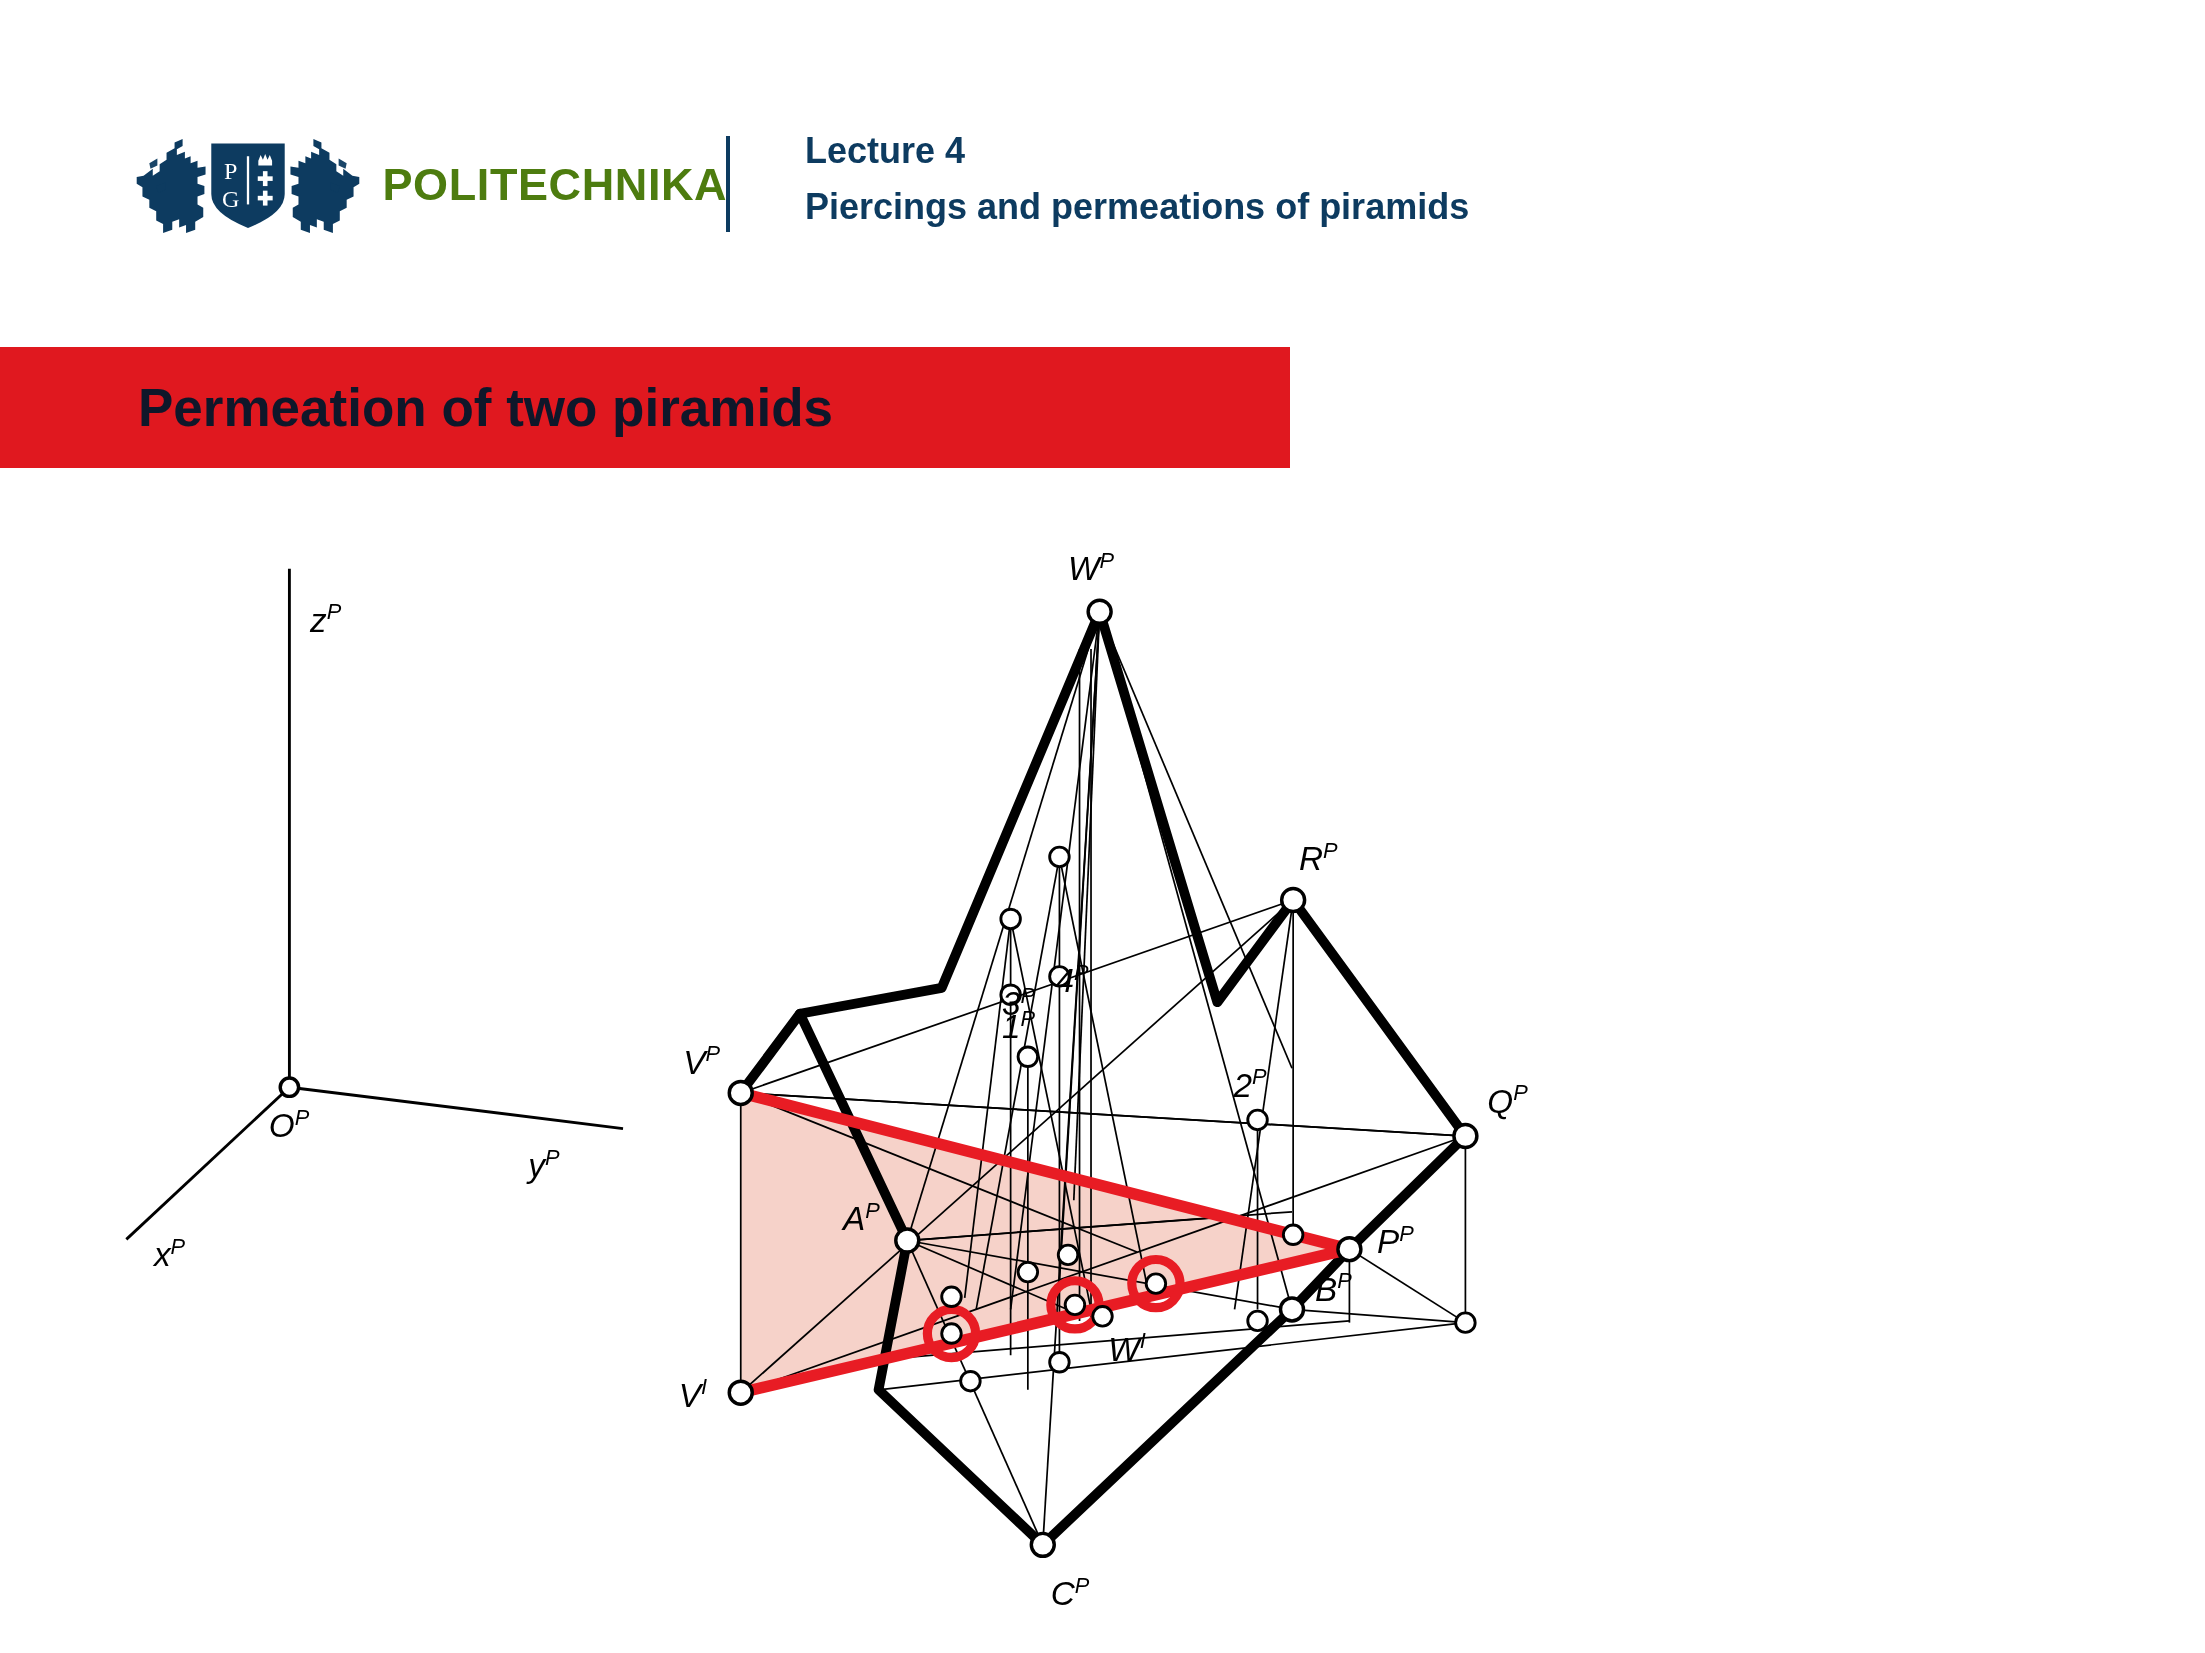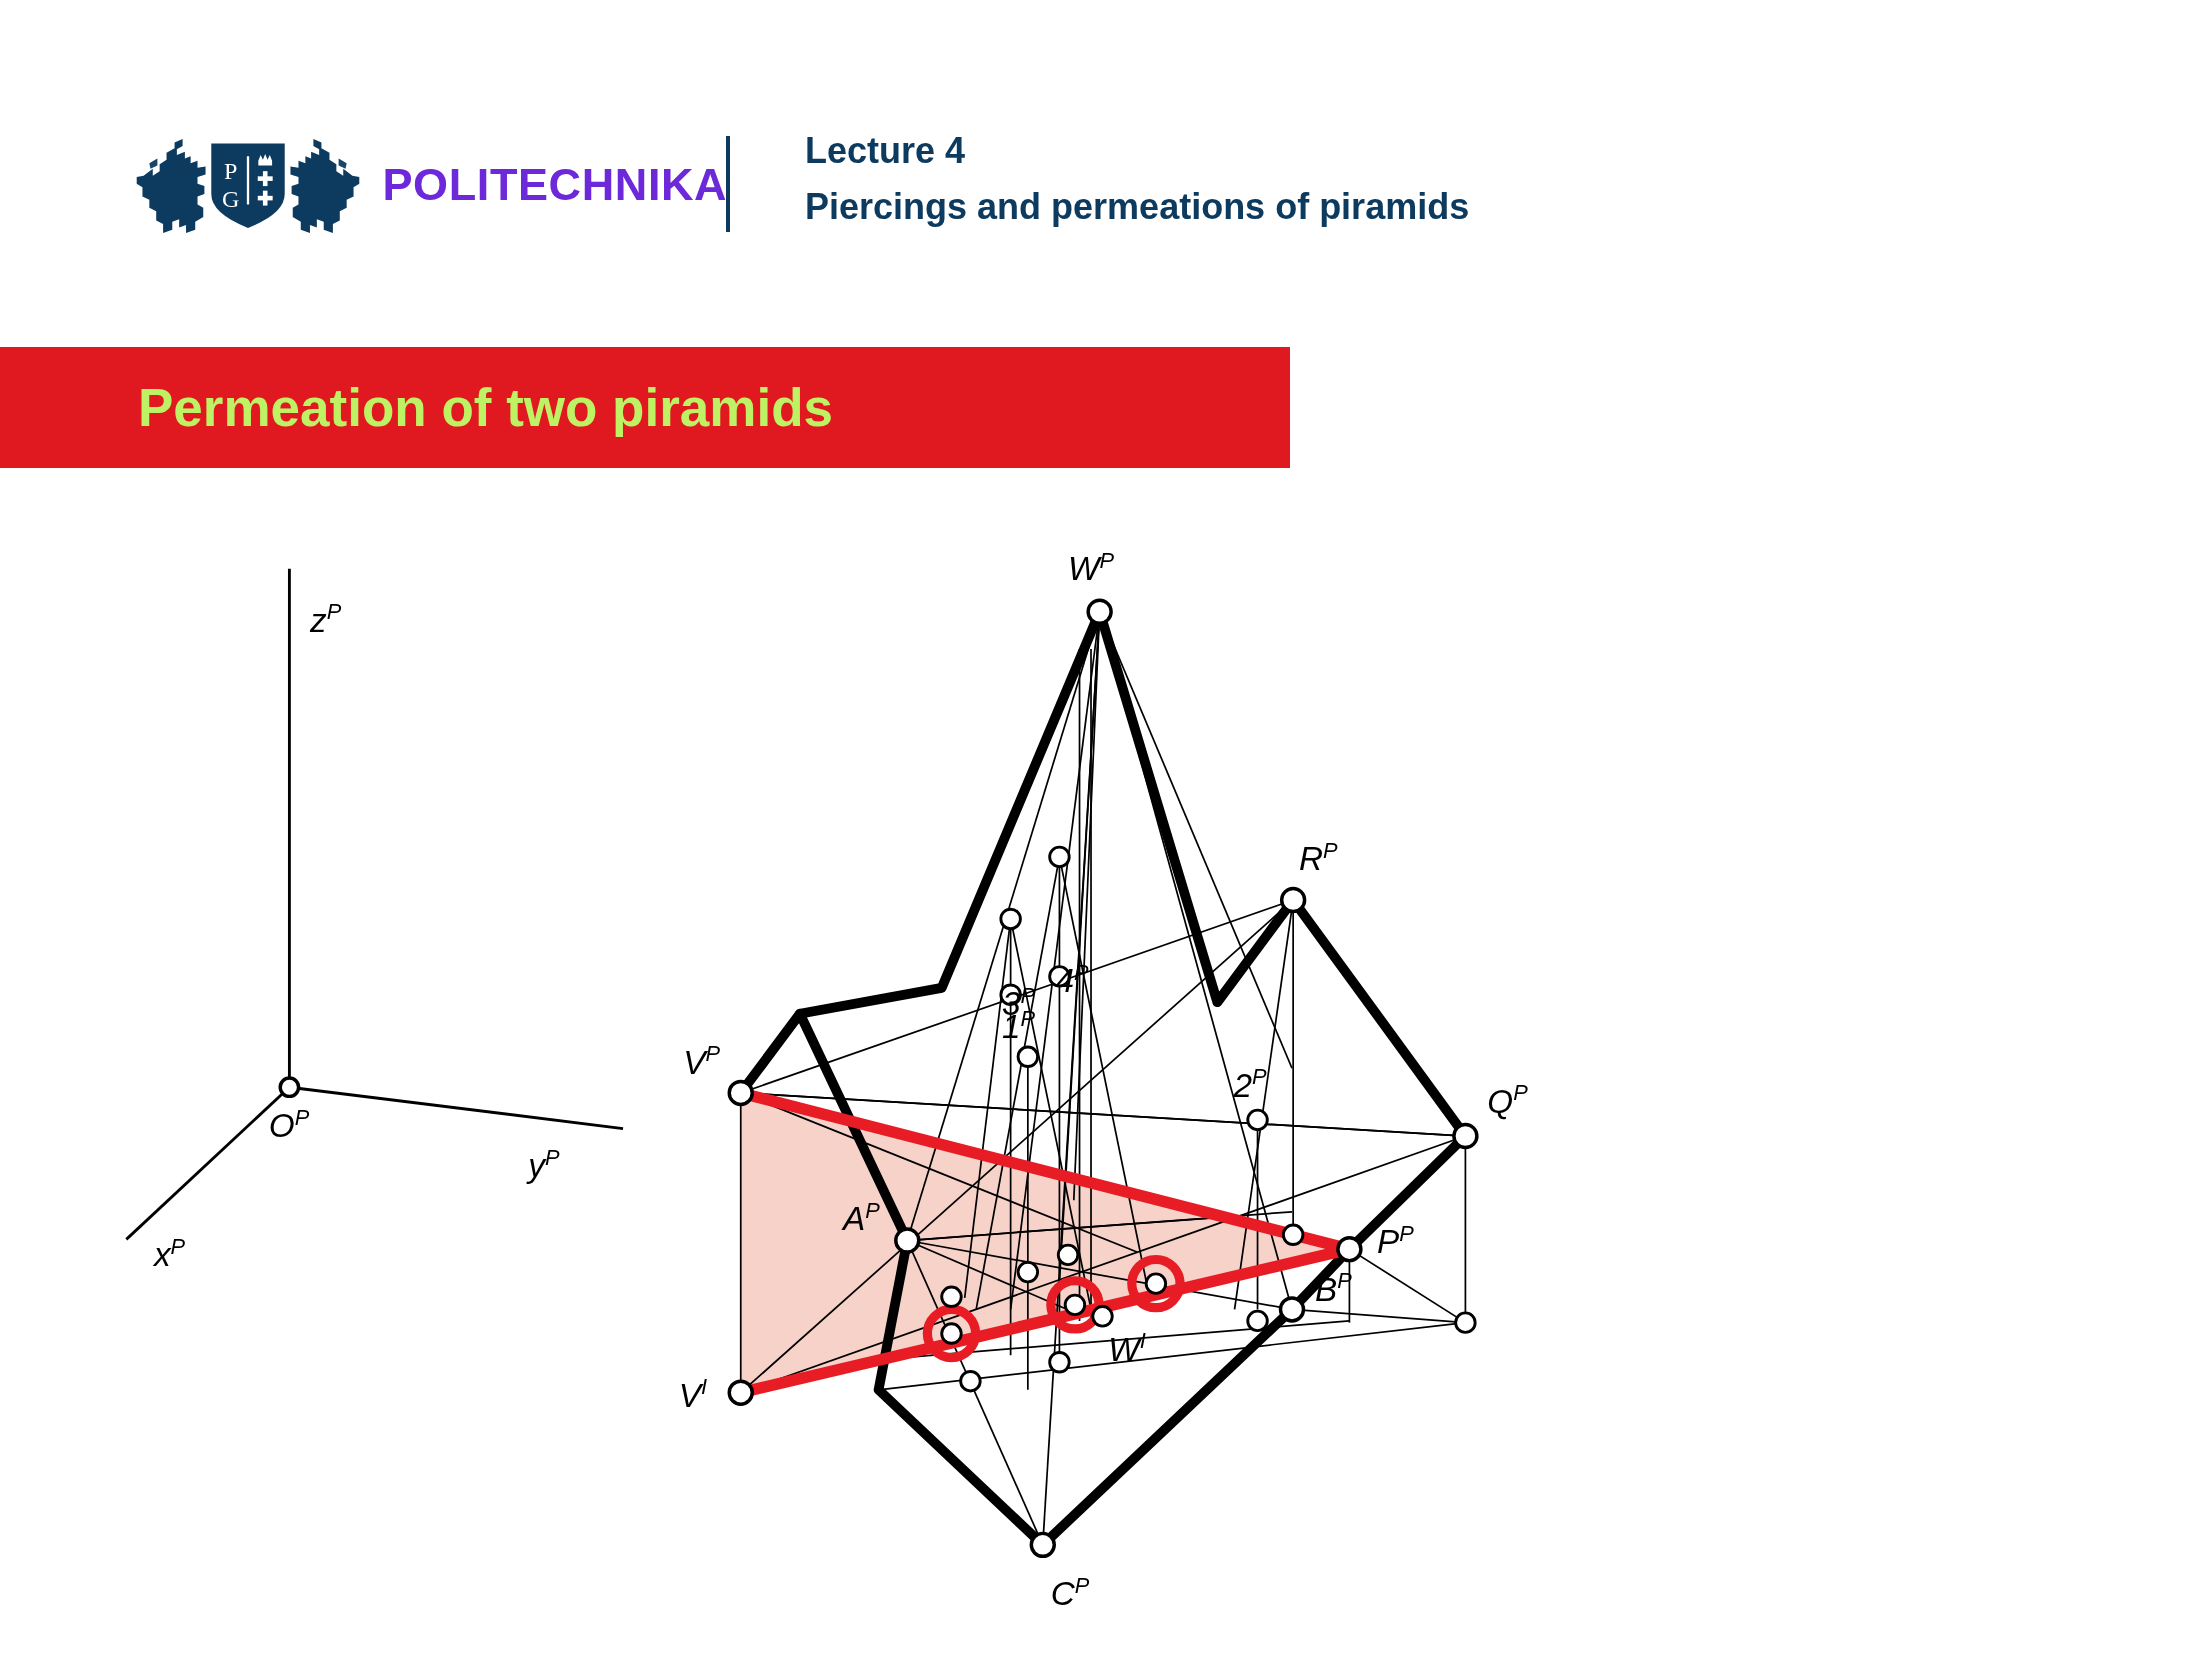--- a/index.html
+++ b/index.html
@@ -15,21 +15,21 @@
   
   #header{
     position:absolute;left:0;top:0;width:2205px;height:299px;
   }
   #logo-block{
     position:absolute;left:133px;top:131px;
     display:flex;align-items:center;gap:19.5px;
   }
   #logo-mark{width:230px;height:109px;display:block;}
   #logo-wordmark{
-    color:#6d28d9;
+    color:#4d7c0f;
     font-weight:bold;
     font-size:45px;
     line-height:0.98;
     letter-spacing:0.6px;
     text-align:right;
     white-space:nowrap;
   }
   #header-divider{
     position:absolute;left:726px;top:136px;
     width:4px;height:96px;background:#0d3b60;
@@ -42,21 +42,21 @@
   #lecture-subject{font-size:36px;line-height:1.02;margin-top:19.5px;white-space:nowrap;}
 
   
   #title-banner{
     position:absolute;left:0;top:347px;
     width:1290px;height:121px;
     background:#e0181f;
     display:flex;align-items:center;
   }
   #slide-title{
-    color:#bef264;font-weight:bold;font-size:53px;
+    color:#0f172a;font-weight:bold;font-size:53px;
     margin-left:138px;white-space:nowrap;
   }
 
   
   #drawing{
     position:absolute;left:0;top:494px;
     width:2205px;height:1160px;
   }
   #drawing svg{display:block;width:2205px;height:1160px;}
 

